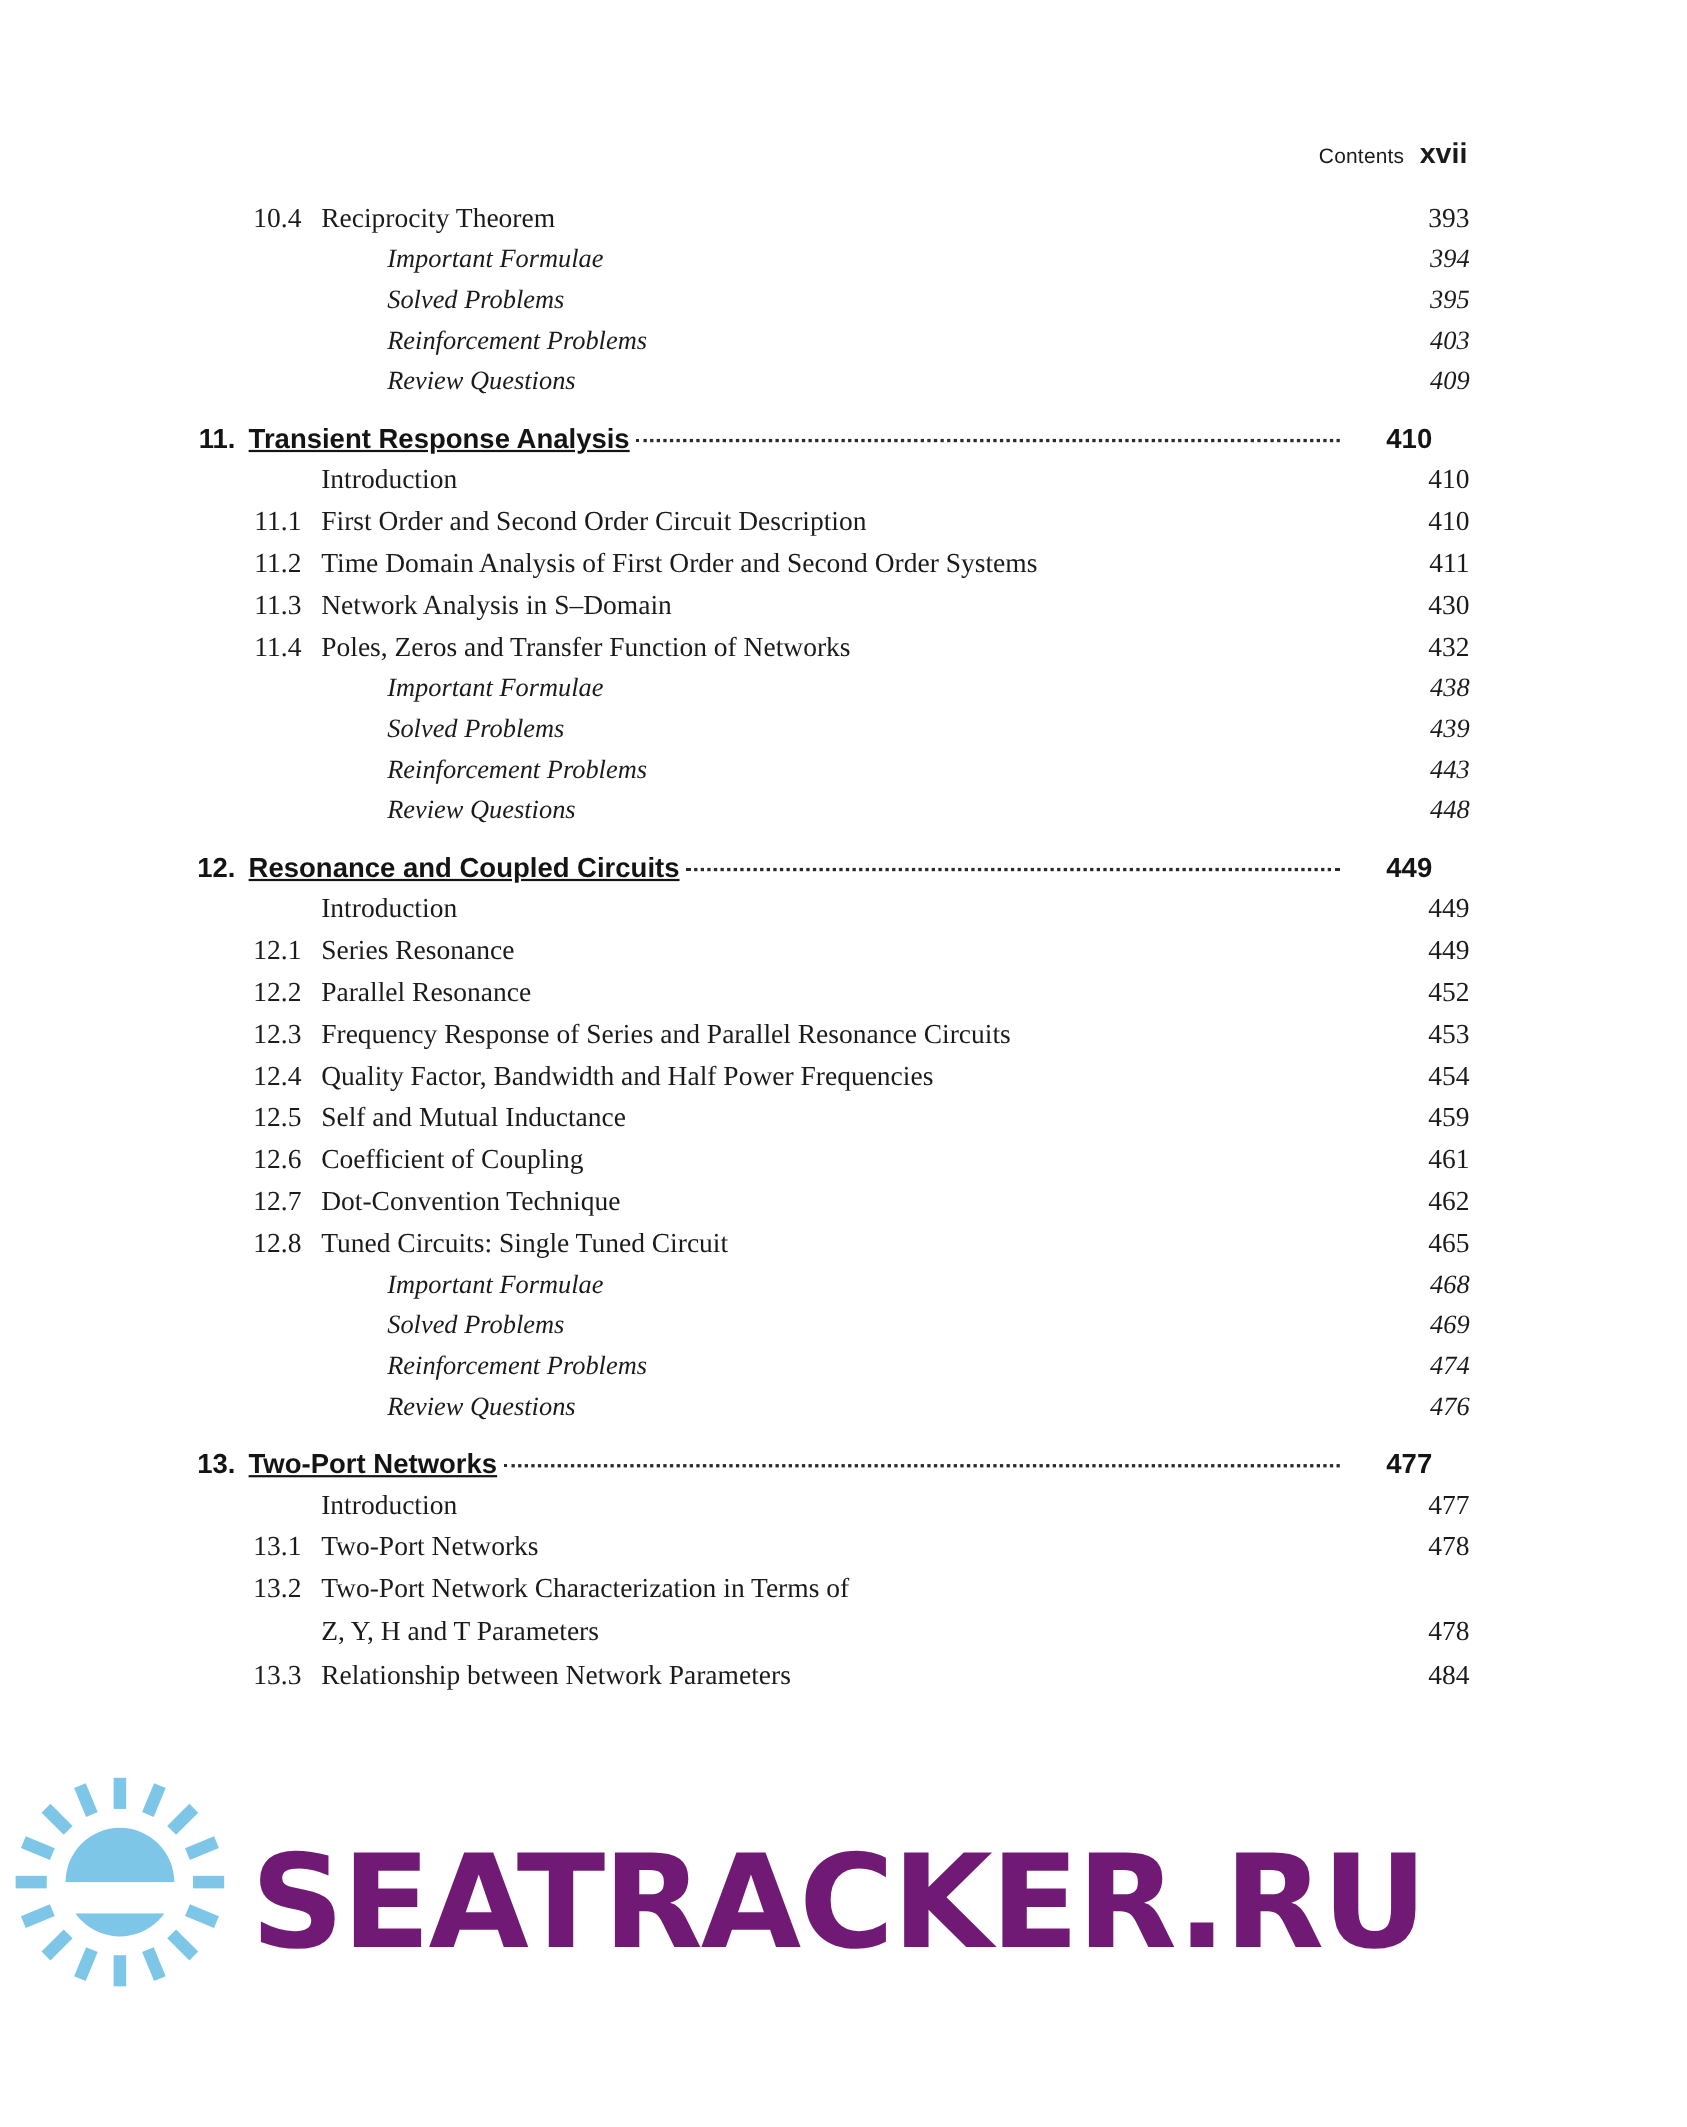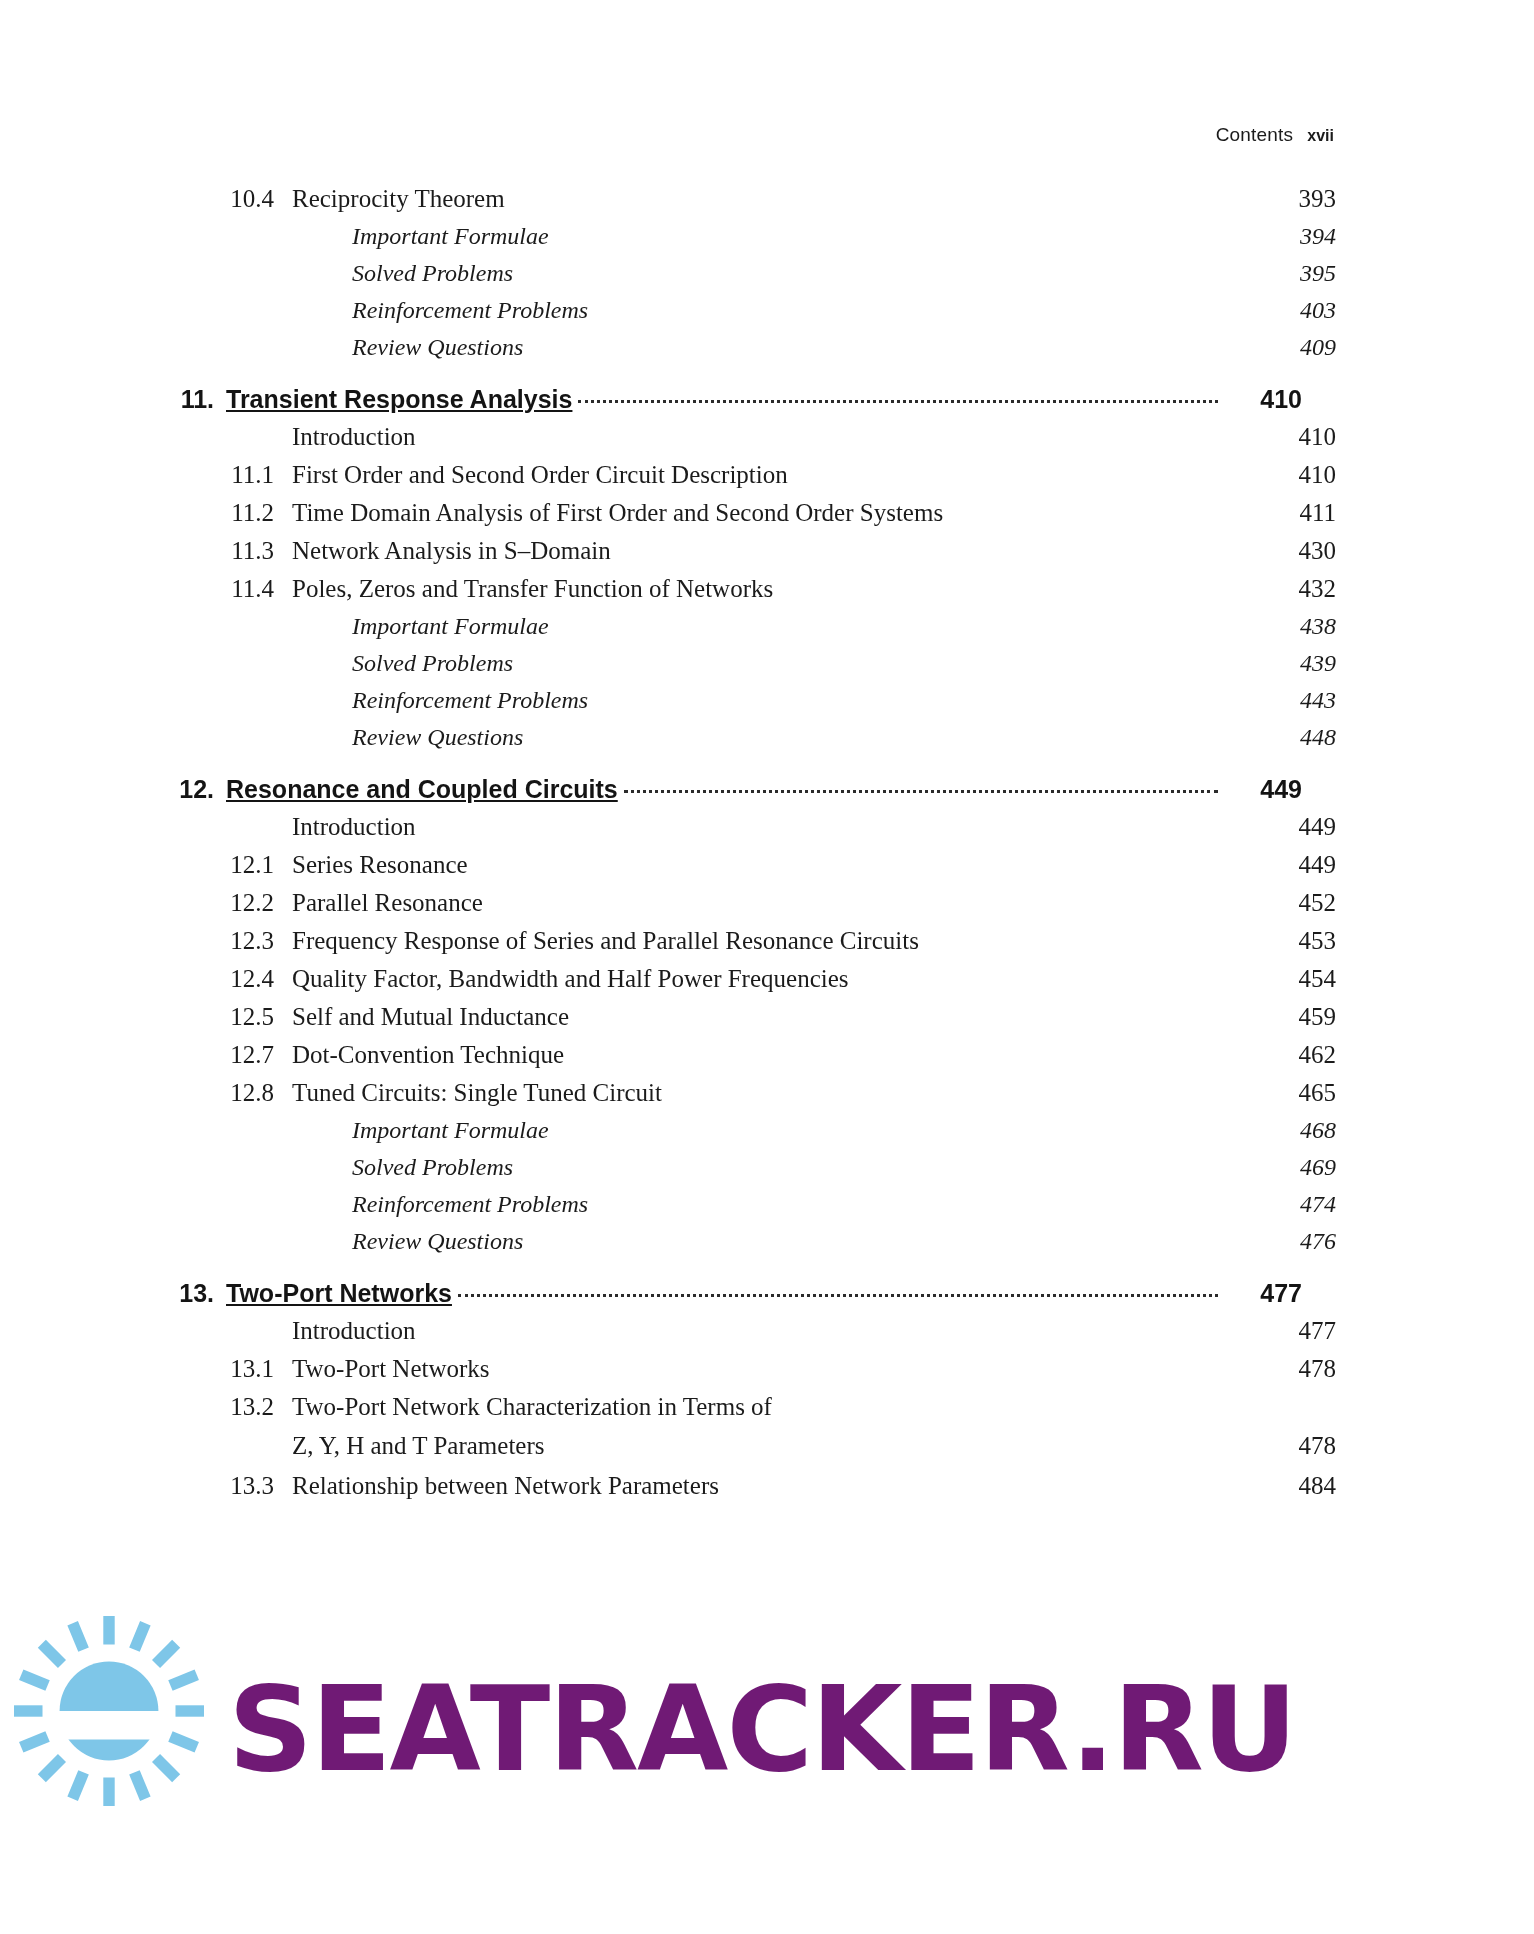--- a/index.html
+++ b/index.html
@@ -32,21 +32,21 @@
     align-items: baseline;
     gap: 14px;
     font-family: "Liberation Sans", sans-serif;
   }
   .running-head .rh-label {
     font-size: 19px;
     color: #1b1b1b;
     letter-spacing: .2px;
   }
   .running-head .rh-folio {
-    font-size: 16px;
+    font-size: 26px;
     font-weight: bold;
     color: #1b1b1b;
   }
 
   
   .toc {
     position: absolute;
     left: 196px;
     top: 186px;
     width: 1140px;
@@ -313,20 +313,26 @@
         <span class="num">12.4</span>
         <span class="title">Quality Factor, Bandwidth and Half Power Frequencies</span>
         <span class="fill"></span>
         <span class="page-no">454</span>
       </div>
       <div class="row section">
         <span class="num">12.5</span>
         <span class="title">Self and Mutual Inductance</span>
         <span class="fill"></span>
         <span class="page-no">459</span>
+      </div>
+      <div class="row section">
+        <span class="num">12.6</span>
+        <span class="title">Coefficient of Coupling</span>
+        <span class="fill"></span>
+        <span class="page-no">461</span>
       </div>
       <div class="row section">
         <span class="num">12.7</span>
         <span class="title">Dot-Convention Technique</span>
         <span class="fill"></span>
         <span class="page-no">462</span>
       </div>
       <div class="row section">
         <span class="num">12.8</span>
         <span class="title">Tuned Circuits: Single Tuned Circuit</span>

